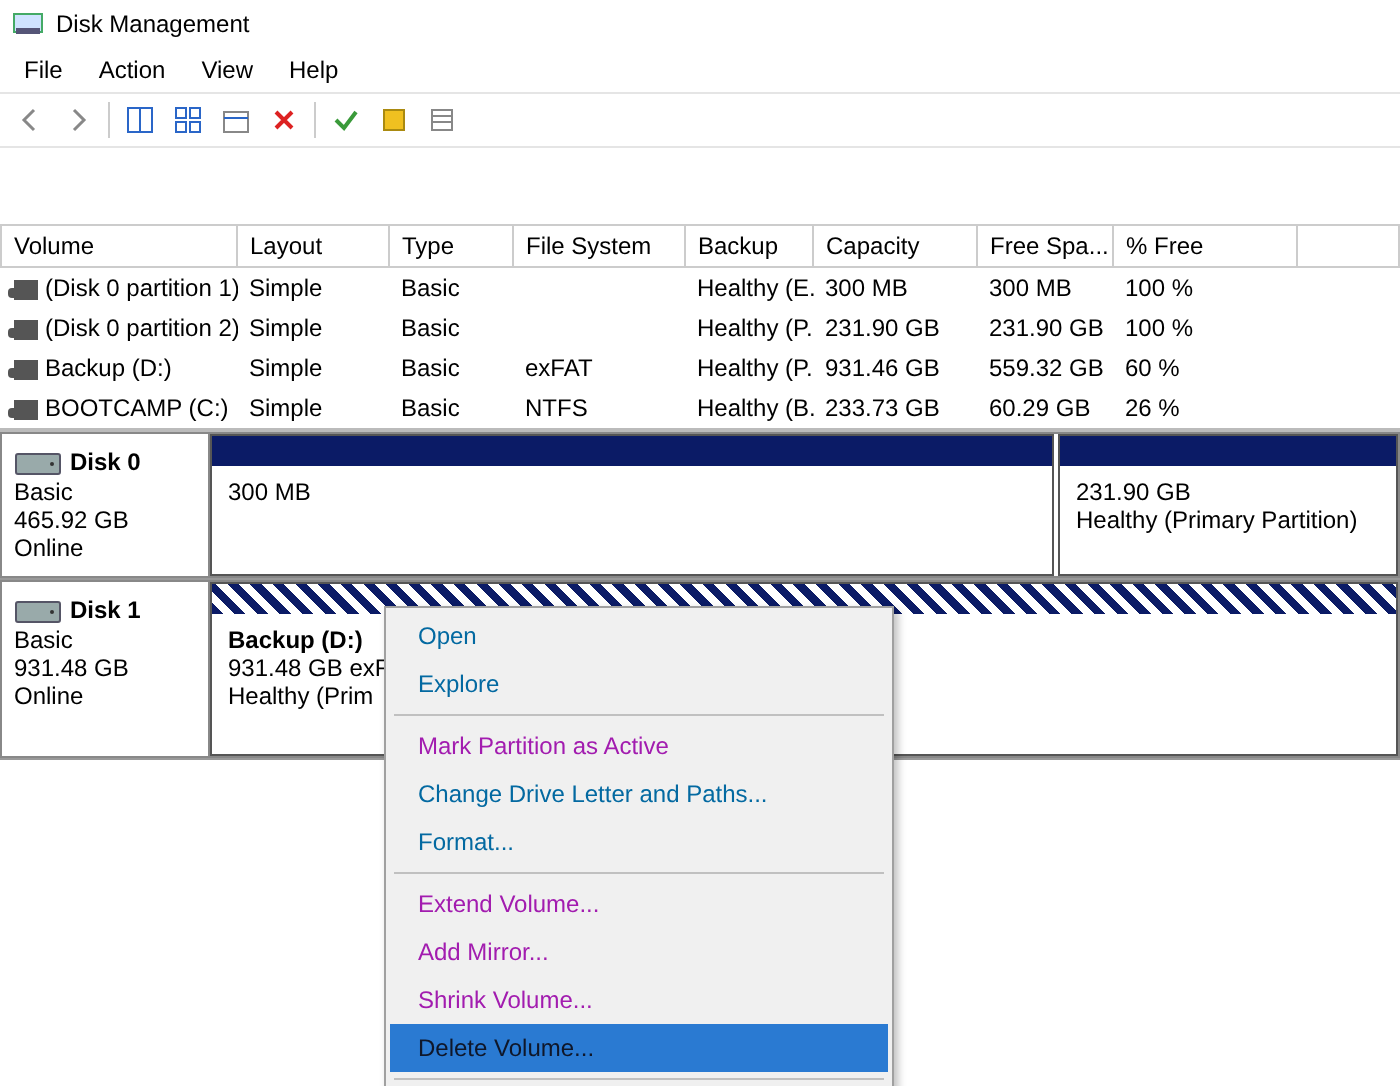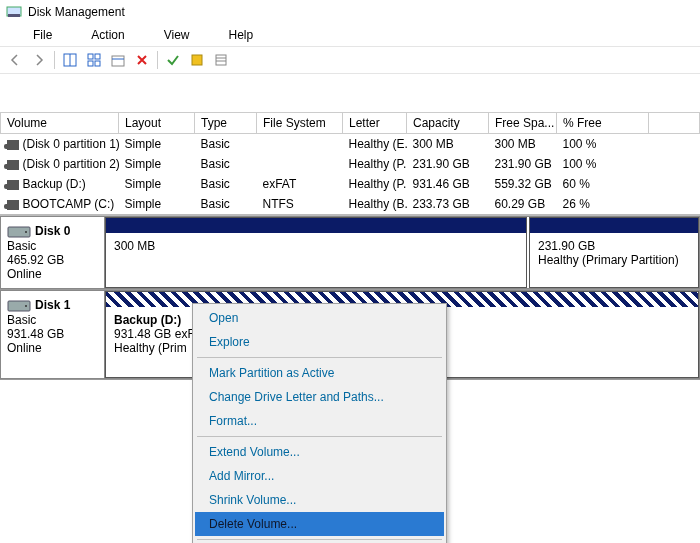--- a/index.html
+++ b/index.html
@@ -1,21 +1,21 @@
 <!DOCTYPE html>
 <html><head>
 <meta charset="utf-8">
 <style>
   * { box-sizing: border-box; font-family: "Segoe UI", Tahoma, sans-serif; font-size: 12px; }
   body { margin: 0; padding: 0; background: #fff; width: 700px; height: 543px; overflow: hidden; }
   .titlebar { display: flex; align-items: center; gap: 6px; padding: 4px 6px; }
   .title-icon { width: 16px; height: 16px; display:inline-block; }
   .title-text { font-size: 12px; }
   .menubar { display: flex; gap: 2px; padding: 2px 4px; }
-  .menubar span { padding: 2px 8px; margin-left: 21px; }
+  .menubar span { padding: 2px 8px; }
   .toolbar { display:flex; gap:2px; padding:2px 4px; border-top:1px solid #e5e5e5; border-bottom:1px solid #e5e5e5; align-items:center;}
   .tbtn { width:22px; height:22px; display:flex; align-items:center; justify-content:center; border:1px solid transparent;}
   .tsep { width:0; height:18px; border-left:1px solid #ccc; margin:0 2px;}
   
   .vol-table { width:100%; border-collapse:collapse; table-layout:fixed;margin-top:38px; }
   .vol-table th, .vol-table td { text-align:left; padding:3px 6px; white-space:nowrap; overflow:hidden; }
   .vol-table th { background:#fff; border:1px solid #ccc; font-weight:normal; }
   .vol-table td { border:0; }
   .vol-ico { display:inline-block; width:12px; height:10px; background:#555; margin-right:4px; vertical-align:middle; position:relative;}
   .vol-ico::before { content:""; position:absolute; left:-3px; top:4px; width:3px; height:5px; border-radius:2px 0 0 2px; background:#555;}
@@ -25,21 +25,21 @@
   .disk-header .dname { font-weight:bold; display:flex; align-items:center; gap:4px;}
   .disk-parts { flex:1; display:flex; gap:2px; padding:0; border:1px solid #888; border-left:none; position:relative;}
   .part { flex:1; border:1px solid #555; display:flex; flex-direction:column; padding-top:0;}
   .part-strip { height:15px; background:#0b1b66; }
   .part-strip.hatch { background: repeating-linear-gradient(45deg,#0b1b66 0 4px,#fff 4px 8px); }
   .part-body { padding:6px 8px; }
   .part-body .pt { font-weight:normal;}
   .part-body .pt b { font-weight:bold;}
   .ctxmenu { position:absolute; width:255px; background:#f0f0f0; border:1px solid #a0a0a0; box-shadow:2px 2px 4px rgba(0,0,0,.25); padding:2px; z-index:10;}
   .ctxmenu .mi { padding:5px 14px; color:#0369a1;}
-  .ctxmenu .mi.disabled { color:#0369a1;}
+  .ctxmenu .mi.disabled { color:#a21caf;}
   .ctxmenu .mi.highlight { background:#2a7ad2; color:#0f172a;}
   .ctxmenu hr { border:none; border-top:1px solid #c0c0c0; margin:3px 2px;}
   .drive-svg { width:24px; height:16px;}
 </style>
 </head>
 <body>
 
 <div class="titlebar">
   <span class="title-icon">
     <svg viewBox="0 0 16 16">
@@ -125,21 +125,21 @@
       <col style="width: 68px;">
       <col style="width: 92px;">
       <col>
     </colgroup>
   <thead>
       <tr id="vol-head">
         <th>Volume</th>
         <th>Layout</th>
         <th>Type</th>
         <th>File System</th>
-        <th>Letter</th>
+        <th>Backup</th>
         <th>Capacity</th>
         <th>Free Spa...</th>
         <th>% Free</th>
         <th></th>
       </tr>
     </thead>
   <tbody id="vol-body">
       <tr>
         <td><span class="vol-ico"></span>(Disk 0 partition 1)</td>
         <td>Simple</td>

